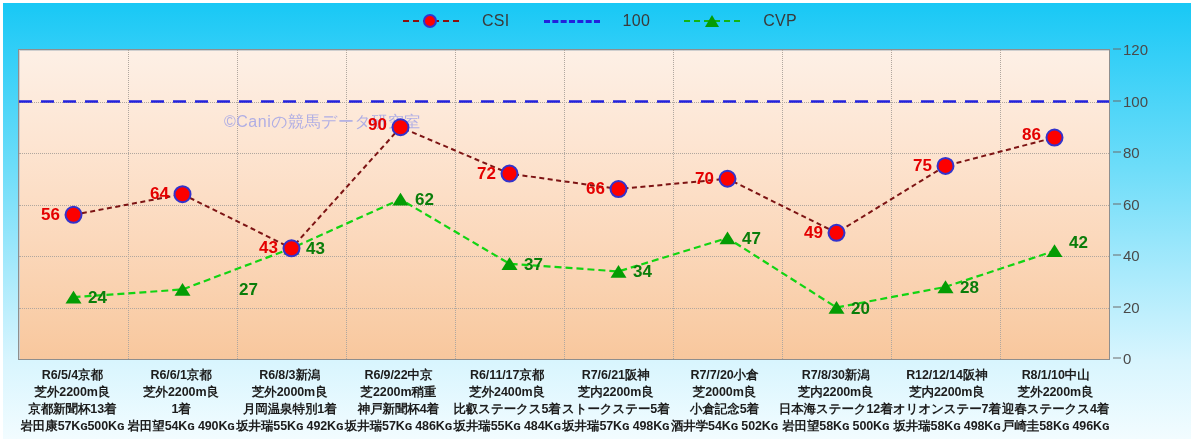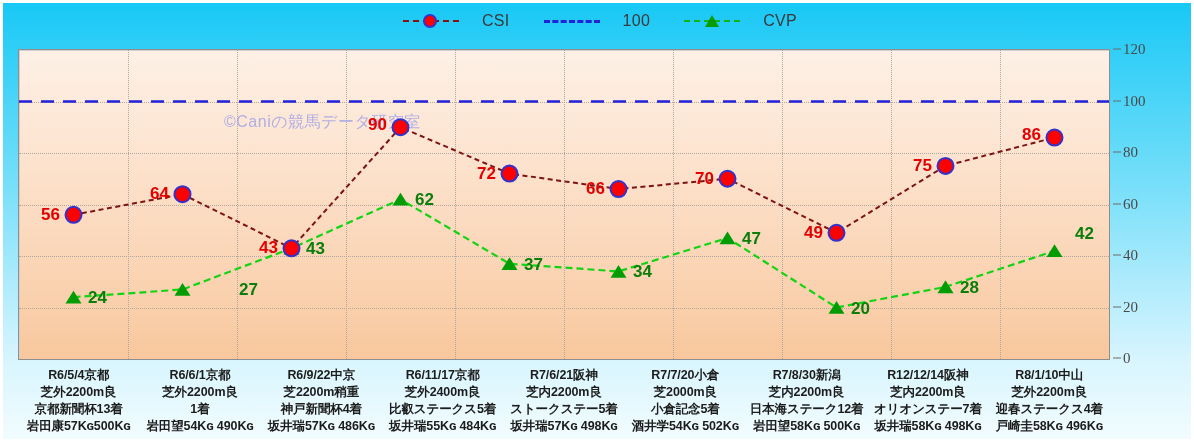--- a/index.html
+++ b/index.html
@@ -83,21 +83,21 @@
   }
   .pt-label.csi { color:#e40000; }
   .pt-label.cvp { color:#0a7d0a; }
 
   
   #yaxis { position:absolute; left:1110px; top:46px; width:60px; height:311px; }
   .ytick {
     position:absolute; left:10px;
     font-size:15px; color:#4a4a4a;
     transform:translateY(-50%);
-    font-family:Liberation Serif, serif;
+    font-family:Liberation Sans, sans-serif;
   }
   .ytickmark {
     position:absolute; left:0; width:8px; height:0;
     border-top:1px solid #6a6a6a;
     transform:translateY(-50%);
   }
 
   
   #xaxis {
     position:absolute; left:15px; top:364px; width:1092px; height:76px;
@@ -199,21 +199,21 @@
         <div class="pt-label csi" style="left: 1012.5px; top: 84.975px;">86</div>
         <div class="pt-label cvp" style="left: 78.5px; top: 248.2px;">24</div>
         <div class="pt-label cvp" style="left: 187.5px; top: 240.475px; margin-left: 42px;">27</div>
         <div class="pt-label cvp" style="left: 296.5px; top: 199.275px;">43</div>
         <div class="pt-label cvp" style="left: 405.5px; top: 150.35px;">62</div>
         <div class="pt-label cvp" style="left: 514.5px; top: 214.725px;">37</div>
         <div class="pt-label cvp" style="left: 623.5px; top: 222.45px;">34</div>
         <div class="pt-label cvp" style="left: 732.5px; top: 188.975px;">47</div>
         <div class="pt-label cvp" style="left: 841.5px; top: 258.5px;">20</div>
         <div class="pt-label cvp" style="left: 950.5px; top: 237.9px;">28</div>
-        <div class="pt-label cvp" style="left: 1059.5px; top: 184px; margin-left: 6px;">42</div>
+        <div class="pt-label cvp" style="left: 1059.5px; top: 193px;">42</div>
       </div>
   </div>
 
   <div id="yaxis">
       <div class="ytickmark" style="top: 309px;"></div>
       <div class="ytick" style="top: 309px;">0</div>
       <div class="ytickmark" style="top: 257.5px;"></div>
       <div class="ytick" style="top: 257.5px;">20</div>
       <div class="ytickmark" style="top: 206px;"></div>
       <div class="ytick" style="top: 206px;">40</div>
@@ -234,20 +234,26 @@
         <div>京都新聞杯13着</div>
         <div>岩田康57Kɢ500Kɢ</div>
       </div>
       <div class="xcol">
         <div>R6/6/1京都</div>
         <div>芝外2200m良</div>
         <div>1着</div>
         <div>岩田望54Kɢ 490Kɢ</div>
       </div>
       <div class="xcol">
+        <div>R6/8/3新潟</div>
+        <div>芝外2000m良</div>
+        <div>月岡温泉特別1着</div>
+        <div>坂井瑞55Kɢ 492Kɢ</div>
+      </div>
+      <div class="xcol">
         <div>R6/9/22中京</div>
         <div>芝2200m稍重</div>
         <div>神戸新聞杯4着</div>
         <div>坂井瑞57Kɢ 486Kɢ</div>
       </div>
       <div class="xcol">
         <div>R6/11/17京都</div>
         <div>芝外2400m良</div>
         <div>比叡ステークス5着</div>
         <div>坂井瑞55Kɢ 484Kɢ</div>

